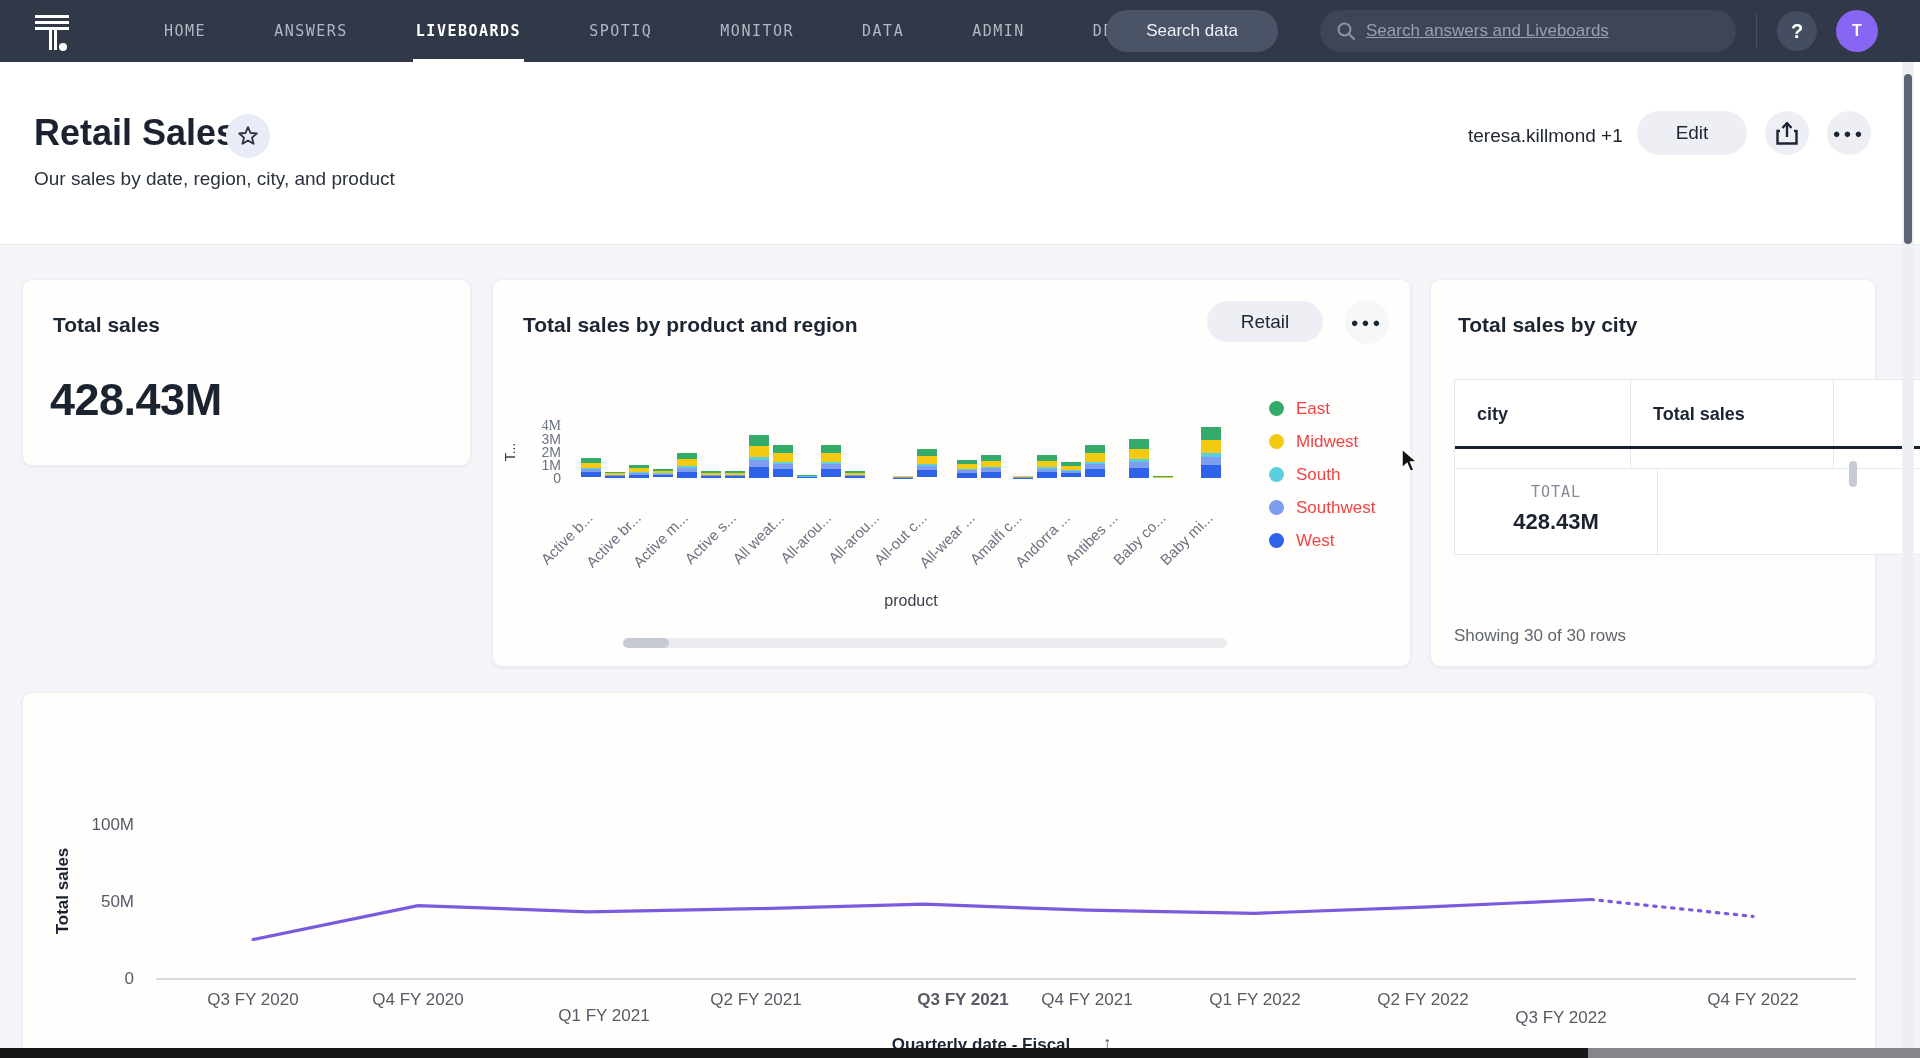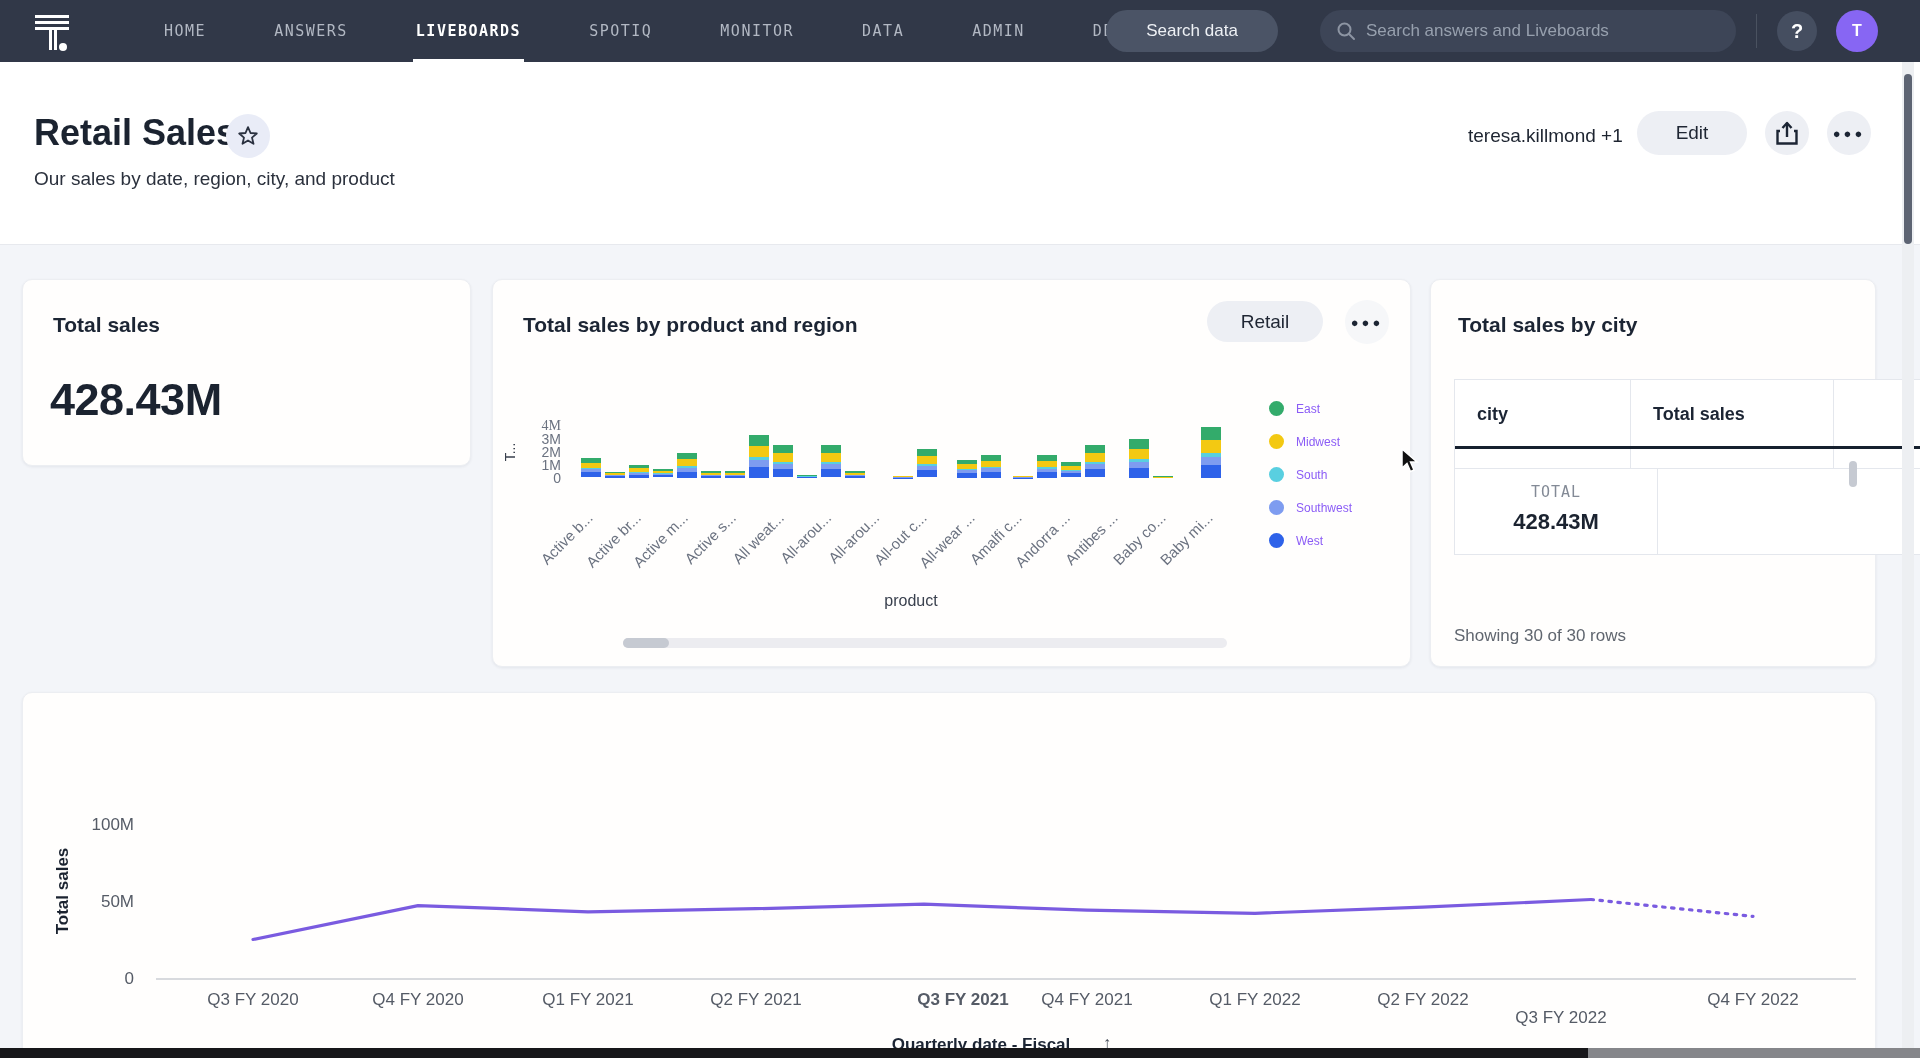--- a/index.html
+++ b/index.html
@@ -11,21 +11,21 @@
   .logo { position:absolute; left:30px; top:9px; width:46px; height:46px; cursor:pointer; }
   .nav-items { position:absolute; left:161px; top:0; height:62px; display:flex; gap:62px; }
   .nav-item { font-family:"DejaVu Sans Mono", monospace; font-size:15px; letter-spacing:1.5px;
               color:#b2b8c3; line-height:62px; padding:0 3px; cursor:pointer; white-space:nowrap; }
   .nav-item.active { color:#ffffff; box-shadow:inset 0 -3px 0 #ffffff; font-weight:bold; }
   .search-data { position:absolute; left:1106px; top:10px; width:172px; height:42px; border:none;
                  border-radius:21px; background:#4b5466; color:#eef1f5; font-size:17px;
                  font-family:"Liberation Sans", sans-serif; cursor:pointer; }
   .nav-search { position:absolute; left:1320px; top:10px; width:416px; height:42px; border-radius:21px;
                 background:#3d4557; display:flex; align-items:center; padding-left:16px; gap:10px; cursor:text; }
-  .nav-search .ph { color:#97a0ae; font-size:17px; }
+  .nav-search .ph { color:#97a0ae; font-size:17px;text-decoration:underline; }
   .nav-divider { position:absolute; left:1756px; top:14px; width:1px; height:34px; background:#4a5260; }
   .help-btn { position:absolute; left:1777px; top:11px; width:40px; height:40px; border-radius:50%;
               background:#454e60; color:#fff; font-size:20px; font-weight:bold; text-align:center;
               line-height:40px; cursor:pointer; }
   .nav-avatar { position:absolute; left:1836px; top:10px; width:42px; height:42px; border-radius:50%;
                 background:#8766f3; color:#fff; font-size:16px; font-weight:bold; text-align:center;
                 line-height:42px; cursor:pointer; }
 
   
   .page-header { position:absolute; left:0; top:62px; width:1920px; height:183px; background:#ffffff;
@@ -63,21 +63,21 @@
   .bar { position:absolute; bottom:0; width:20px; display:flex; flex-direction:column; cursor:pointer; }
   .bar-xlabel { position:absolute; top:229px; font-size:15px; color:#6b7280; white-space:nowrap;
                 transform:rotate(-45deg); transform-origin:100% 0; }
   .bar-xtitle { position:absolute; left:318px; top:312px; width:200px; text-align:center; font-size:16px;
                 font-weight:500; color:#3a414e; }
   .chart-hscroll-track { position:absolute; left:130px; top:358px; width:604px; height:10px; border-radius:5px; background:#ececf0; }
   .chart-hscroll-thumb { position:absolute; left:0; top:0; width:46px; height:10px; border-radius:5px; background:#c6cad2; cursor:grab; }
   .legend { position:absolute; left:776px; top:112px; }
   .legend-item { display:flex; align-items:center; gap:12px; height:33px; cursor:pointer; }
   .legend-dot { width:15px; height:15px; border-radius:50%; }
-  .legend-label { font-size:12px; color:#8b5cf6; }
+  .legend-label { font-size:17px; color:#ef4444; }
 
   
   .ts-table { position:absolute; left:23px; top:99px; width:490px; border:1px solid #e4e7ed; background:#fff; }
   .t-row { display:flex; }
   .t-cell { border-right:1px solid #e4e7ed; overflow:hidden; }
   .t-cell:last-child { border-right:none; }
   .c1 { width:176px; } .c2 { width:203px; } .c3 { width:32px; }
   .t-head { height:66px; }
   .t-head .t-cell { font-size:18px; font-weight:bold; color:#1c2534; padding:24px 0 0 22px; }
   .head-line { height:3px; background:#16202e; }
@@ -429,21 +429,21 @@
         <div class="line-ytick" style="top: 276px;">0</div>
       </div>
     <div class="line-axis"></div>
     <svg id="line-svg" style="position:absolute; left:128px; top:88px;" width="1720" height="200" viewBox="0 0 1720 200">
         <polyline points="102.0,158.5 267.0,124.6 437.0,130.8 605.0,127.7 773.0,123.1 936.0,129.2 1104.0,132.3 1272.0,126.2 1440.0,118.5" fill="none" stroke="#7a5be0" stroke-width="3.2" stroke-linecap="round" stroke-linejoin="round"></polyline>
         <polyline points="1440.0,118.5 1602.0,135.4" fill="none" stroke="#7a5be0" stroke-width="3.2" stroke-linecap="round" stroke-linejoin="round" stroke-dasharray="2.5 6.5"></polyline>
       </svg>
     <div id="line-xlabels">
         <div class="line-xlabel" style="left: 160px;">Q3 FY 2020</div>
         <div class="line-xlabel" style="left: 325px;">Q4 FY 2020</div>
-        <div class="line-xlabel" style="left: 495px;">Q1 FY 2021</div>
+        <div class="line-xlabel" style="left: 511px; margin-top: 16px;">Q1 FY 2021</div>
         <div class="line-xlabel" style="left: 663px;">Q2 FY 2021</div>
         <div class="line-xlabel" style="left: 870px; font-weight: bold;">Q3 FY 2021</div>
         <div class="line-xlabel" style="left: 994px;">Q4 FY 2021</div>
         <div class="line-xlabel" style="left: 1162px;">Q1 FY 2022</div>
         <div class="line-xlabel" style="left: 1330px;">Q2 FY 2022</div>
         <div class="line-xlabel" style="left: 1468px; margin-top: 18px;">Q3 FY 2022</div>
         <div class="line-xlabel" style="left: 1660px;">Q4 FY 2022</div>
       </div>
     <div class="line-xtitle">Quarterly date - Fiscal</div>
     <div class="sort-arrow">↑</div>

